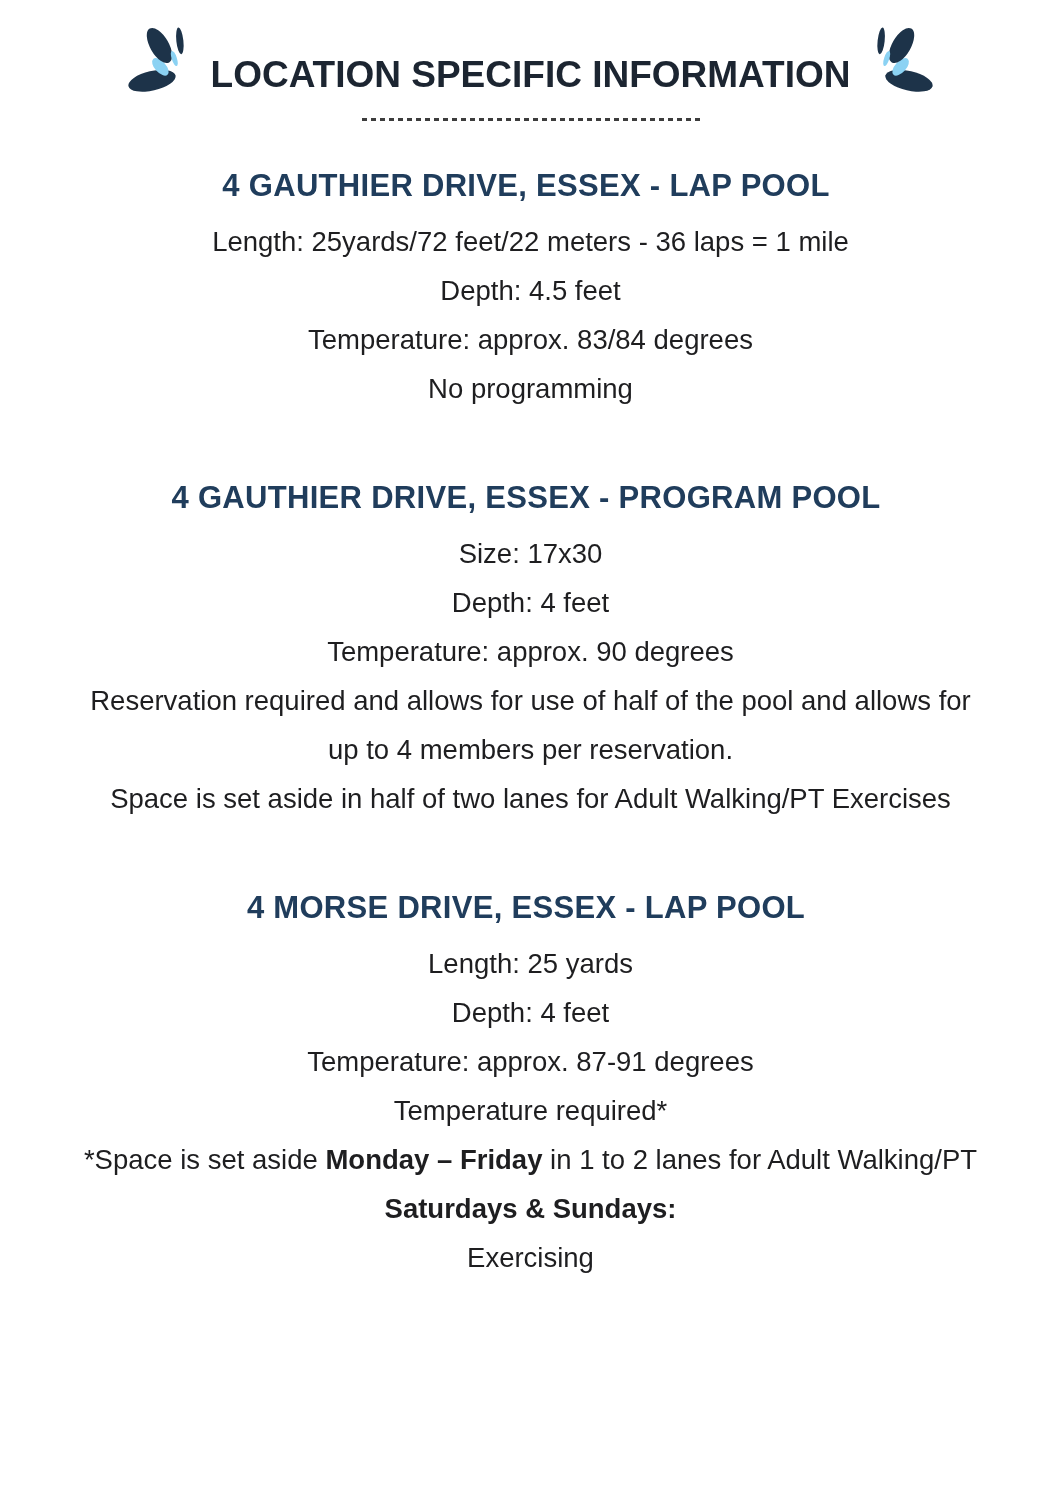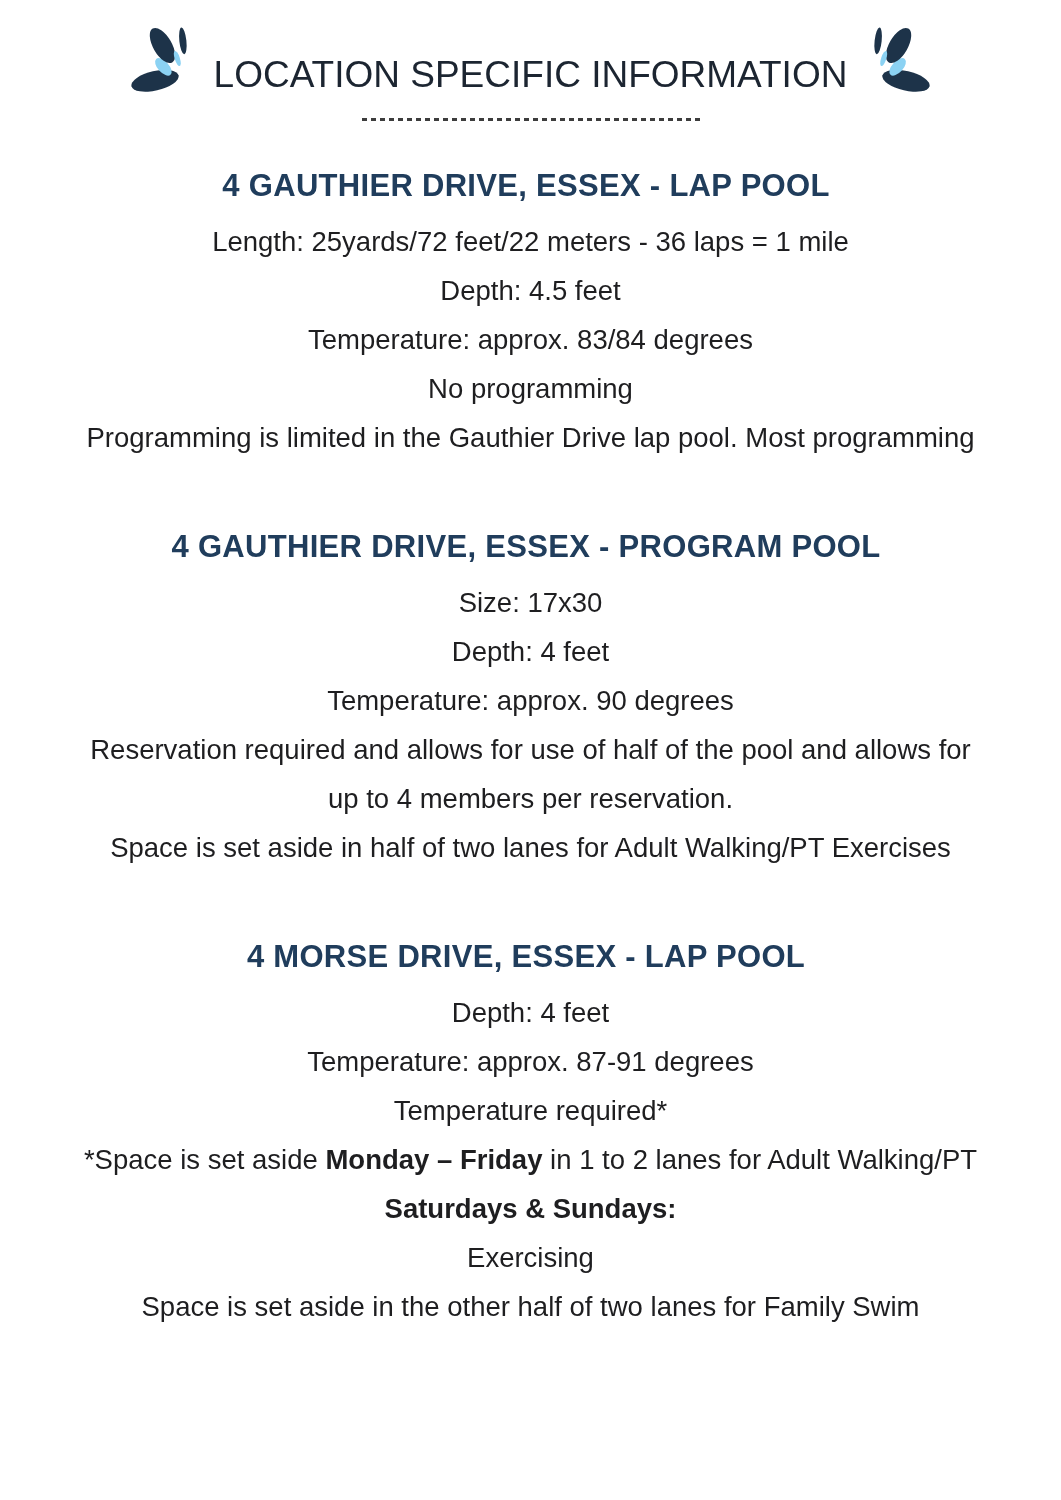--- a/index.html
+++ b/index.html
@@ -19,21 +19,21 @@
     font-family:"Liberation Sans", sans-serif;
     color:var(--body-text);
   }
   .header{
     padding-top:26px;
     height:104px; 
     display:flex;align-items:center;justify-content:center;gap:8px;
   }
   .page-title{
     font-size:37px;
-    font-weight:400;
+    font-weight:700;
     letter-spacing:0px;
     color:var(--title-text);
     white-space:nowrap;
     margin-top:20px;
   }
   .splash-icon svg{display:block;width:76px;height:78px;}
   .splash-icon.right svg{transform:scaleX(-1);}
   .divider{
     width:338px;height:3px;
     margin:14px auto 0 auto;
@@ -84,34 +84,33 @@
 
 <div class="divider"></div>
 
 <div class="sections" id="sections">
     <section class="pool-section">
       <h2>4 GAUTHIER DRIVE, ESSEX - LAP POOL</h2>
       <p class="line"><span class="seg">Length: 25yards/72 feet/22 meters - 36 laps = 1 mile</span></p>
       <p class="line"><span class="seg">Depth: 4.5 feet</span></p>
       <p class="line"><span class="seg">Temperature: approx. 83/84 degrees</span></p>
       <p class="line"><span class="seg">No programming</span></p>
-      <p class="line"><span class="seg">Programming is limited in the Gauthier Drive lap pool. Most programming</span></p>
     </section>
     <section class="pool-section">
       <h2>4 GAUTHIER DRIVE, ESSEX - PROGRAM POOL</h2>
       <p class="line"><span class="seg">Size: 17x30</span></p>
       <p class="line"><span class="seg">Depth: 4 feet</span></p>
       <p class="line"><span class="seg">Temperature: approx. 90 degrees</span></p>
       <p class="line"><span class="seg">Reservation required and allows for use of half of the pool and allows for</span></p>
       <p class="line"><span class="seg">up to 4 members per reservation.</span></p>
       <p class="line"><span class="seg">Space is set aside in half of two lanes for Adult Walking/PT Exercises</span></p>
     </section>
     <section class="pool-section">
       <h2>4 MORSE DRIVE, ESSEX - LAP POOL</h2>
+      <p class="line"><span class="seg">Length: 25 yards</span></p>
       <p class="line"><span class="seg">Depth: 4 feet</span></p>
       <p class="line"><span class="seg">Temperature: approx. 87-91 degrees</span></p>
       <p class="line"><span class="seg">Temperature required*</span></p>
       <p class="line"><span class="seg">*Space is set aside </span><span class="seg bold">Monday – Friday</span><span class="seg"> in 1 to 2 lanes for Adult Walking/PT</span></p>
       <p class="line"><span class="seg bold">Saturdays &amp; Sundays:</span></p>
       <p class="line"><span class="seg">Exercising</span></p>
-      <p class="line"><span class="seg">Space is set aside in the other half of two lanes for Family Swim</span></p>
     </section>
   </div>
 
 </body></html>

